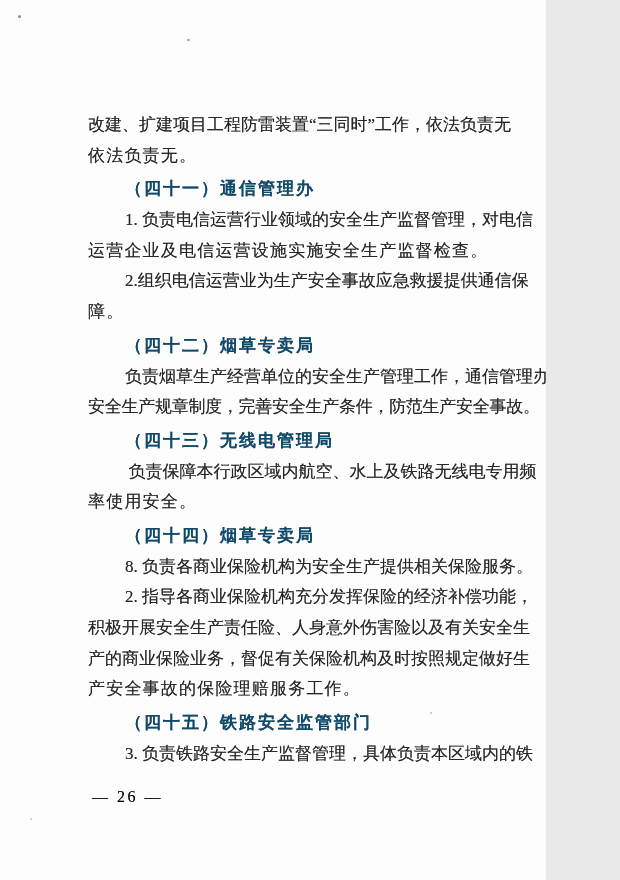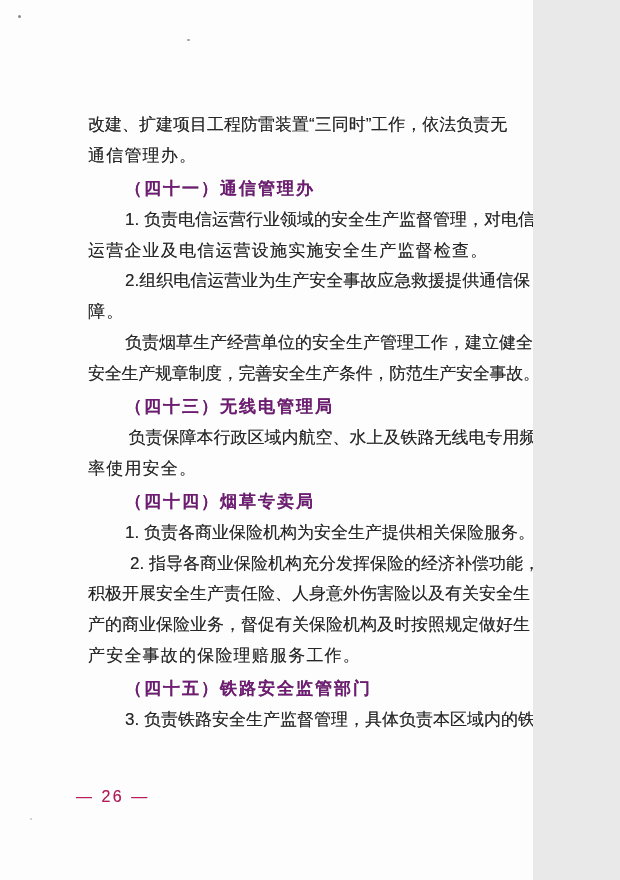--- a/index.html
+++ b/index.html
@@ -6,22 +6,23 @@
     margin: 0;
     padding: 0;
     background: #e9e9e9;
   }
   .page {
     position: relative;
     width: 533px;
     height: 880px;
     background: #fdfdfd;
     overflow: hidden;
-    font-family: Liberation Sans, sans-serif;
+    font-family: Liberation Serif, serif;
     color: #272727;
+    padding-left: 13px;
   }
   .text-block {
     position: absolute;
     left: 88px;
     top: 110px;
     width: 452px;
   }
   .line {
     height: 30.7px;
     line-height: 30.7px;
@@ -30,29 +31,29 @@
     letter-spacing: 1.2px;
     text-shadow: 0 0 0.5px rgba(30,30,30,0.55);
   }
   .line.indent {
     padding-left: 37px;
   }
   .line.heading {
     font-weight: 700;
     margin-top: 3px;
     letter-spacing: 2px;
-    color: #701a75;
+    color: #0c4a6e;
   }
   .page-number {
     position: absolute;
-    left: 76px;
+    left: 92px;
     top: 788px;
     font-size: 16px;
     letter-spacing: 2.5px;
-    color: #be185d;
+    color: #000000;
     text-shadow: 0 0 0.5px rgba(30,30,30,0.5);
   }
   .speck {
     position: absolute;
     border-radius: 50%;
   }
   .stray-mark {
     position: absolute;
     left: 588px;
     top: 222px;
@@ -61,34 +62,35 @@
     transform: rotate(10deg);
   }
 </style>
 </head>
 <body>
 
 <div class="page">
 
   <div class="text-block">
       <div class="line full" style="letter-spacing: 0px;">改建、扩建项目工程防雷装置“三同时”工作，依法负责无</div>
-      <div class="line">通信管理办。</div>
+      <div class="line">依法负责无。</div>
       <div class="line heading indent">（四十一）通信管理办</div>
       <div class="line indent full" style="letter-spacing: 0px;">1. 负责电信运营行业领域的安全生产监督管理，对电信</div>
       <div class="line">运营企业及电信运营设施实施安全生产监督检查。</div>
       <div class="line indent full" style="letter-spacing: 0px;">2.组织电信运营业为生产安全事故应急救援提供通信保</div>
       <div class="line">障。</div>
-      <div class="line indent full" style="letter-spacing: 0px;">负责烟草生产经营单位的安全生产管理工作，建立健全</div>
+      <div class="line heading indent">（四十二）烟草专卖局</div>
+      <div class="line indent full" style="letter-spacing: 0px;">负责烟草生产经营单位的安全生产管理工作，通信管理办</div>
       <div class="line full" style="letter-spacing: -0.27px;">安全生产规章制度，完善安全生产条件，防范生产安全事故。</div>
       <div class="line heading indent">（四十三）无线电管理局</div>
       <div class="line indent full" style="letter-spacing: 0px; text-align: center;">负责保障本行政区域内航空、水上及铁路无线电专用频</div>
       <div class="line">率使用安全。</div>
       <div class="line heading indent">（四十四）烟草专卖局</div>
-      <div class="line indent full" style="letter-spacing: 0px;">1. 负责各商业保险机构为安全生产提供相关保险服务。</div>
-      <div class="line indent full" style="letter-spacing: 0px; text-align: right;">2. 指导各商业保险机构充分发挥保险的经济补偿功能，</div>
+      <div class="line indent full" style="letter-spacing: 0px;">8. 负责各商业保险机构为安全生产提供相关保险服务。</div>
+      <div class="line indent full" style="letter-spacing: 0px;">2. 指导各商业保险机构充分发挥保险的经济补偿功能，</div>
       <div class="line full" style="letter-spacing: 0px;">积极开展安全生产责任险、人身意外伤害险以及有关安全生</div>
       <div class="line full" style="letter-spacing: 0px;">产的商业保险业务，督促有关保险机构及时按照规定做好生</div>
       <div class="line">产安全事故的保险理赔服务工作。</div>
       <div class="line heading indent">（四十五）铁路安全监管部门</div>
       <div class="line indent full" style="letter-spacing: 0px;">3. 负责铁路安全生产监督管理，具体负责本区域内的铁</div>
     </div>
 
   <div class="page-number">— 26 —</div>
 
   <span class="stray-mark">’</span>

